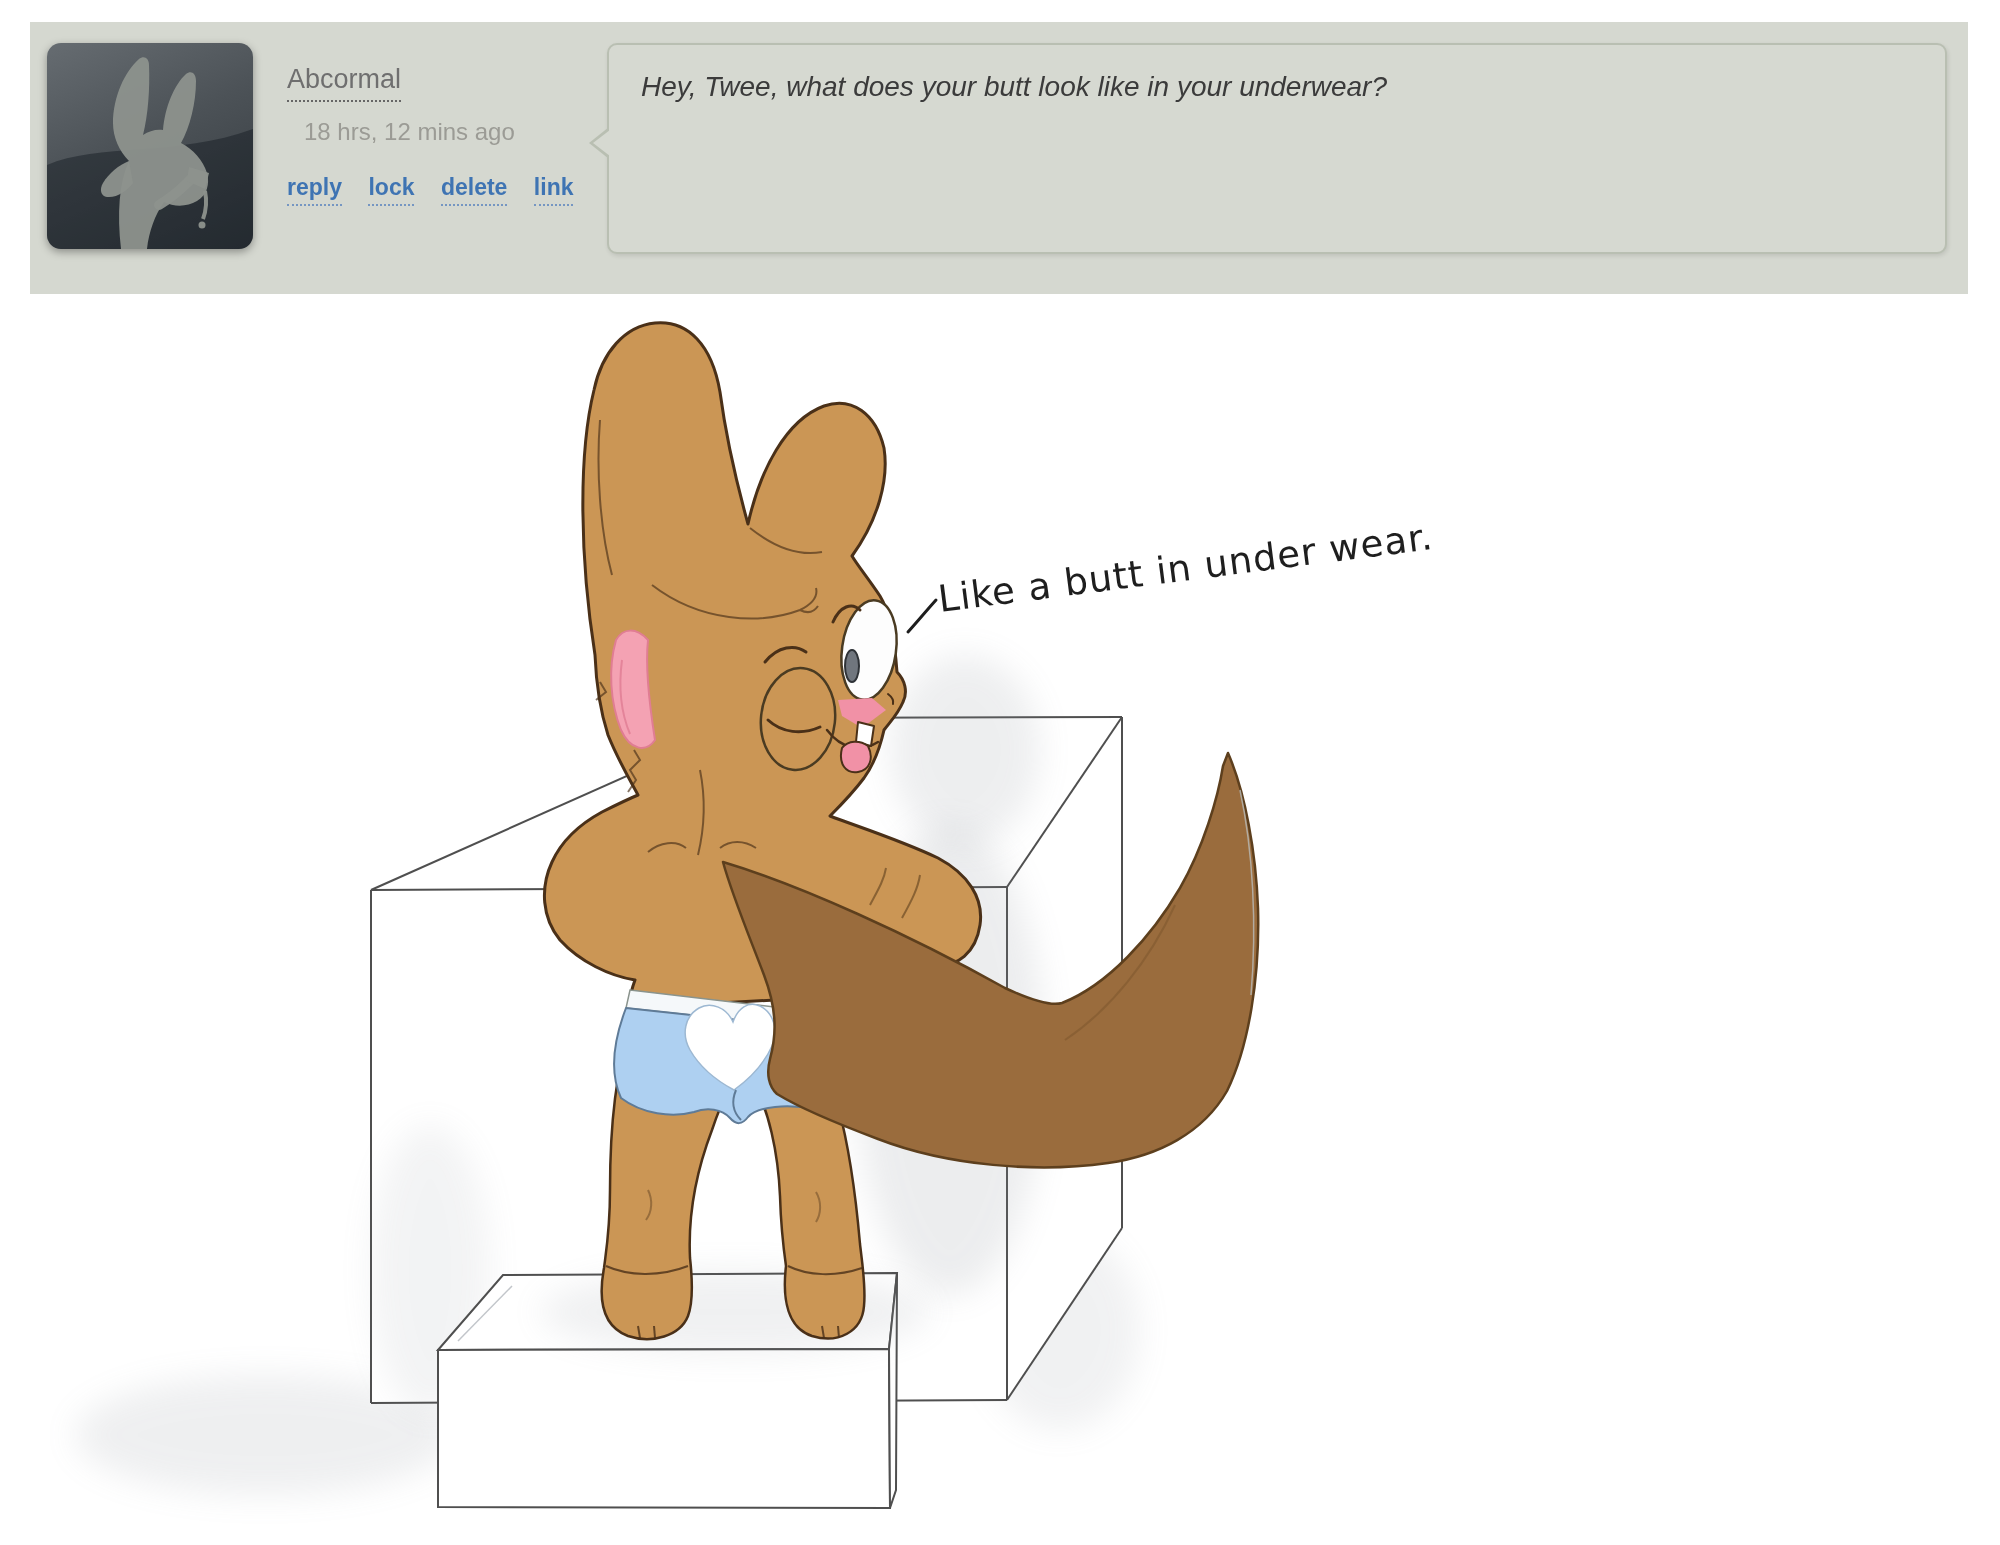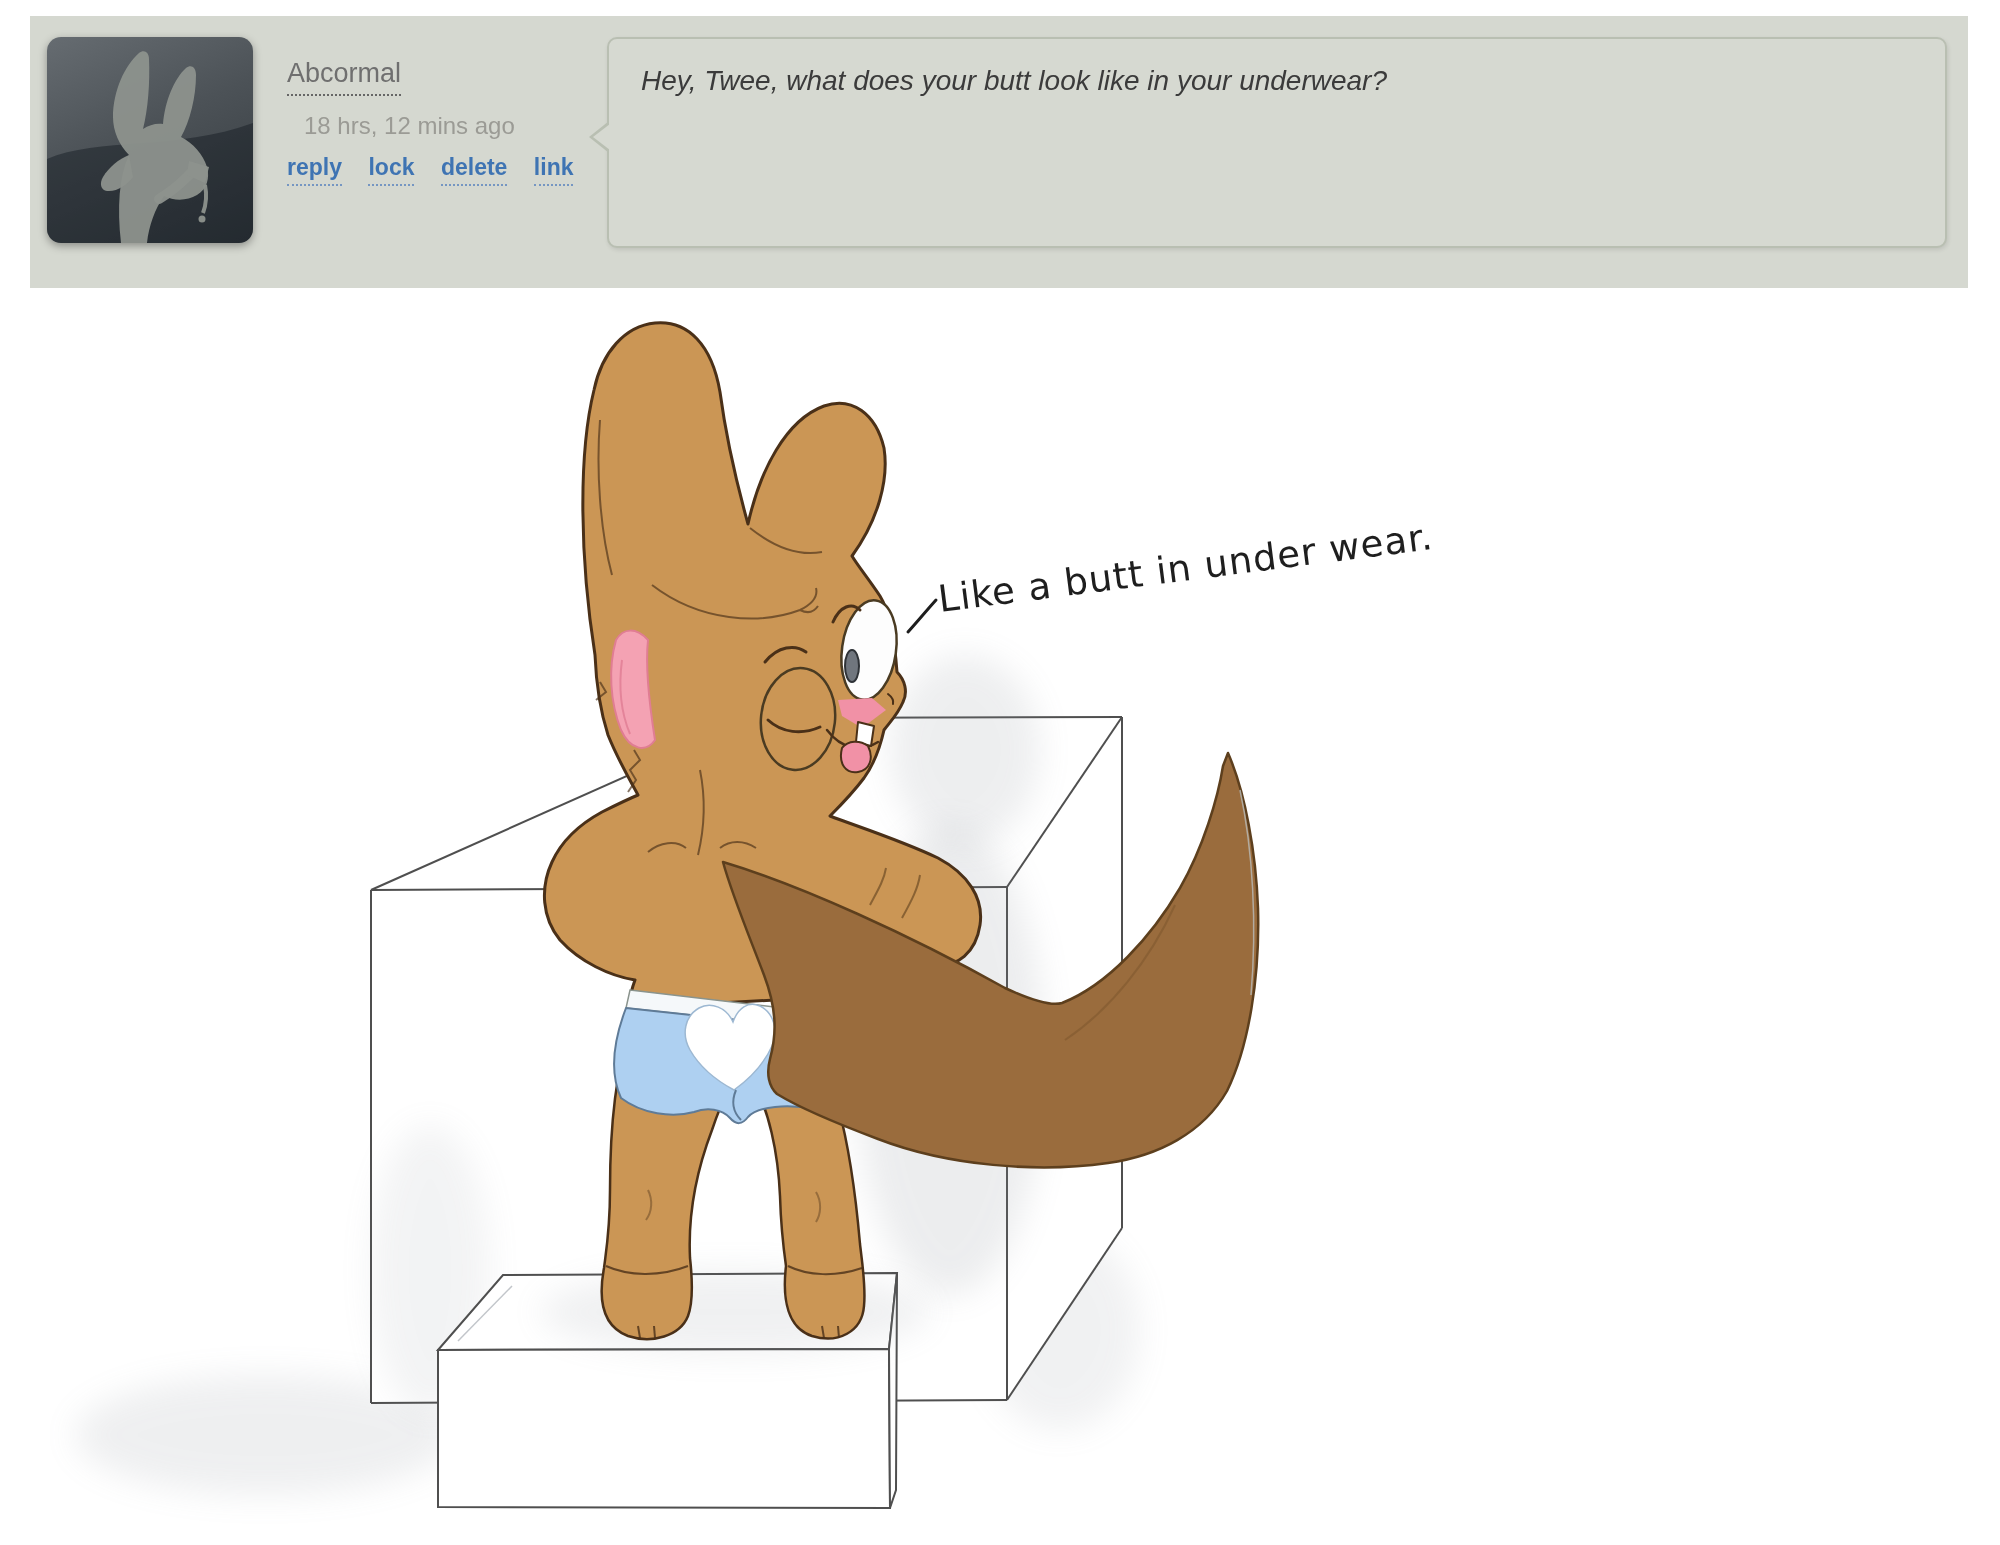--- a/index.html
+++ b/index.html
@@ -2,38 +2,38 @@
 <html><head>
 <meta charset="utf-8">
 <style>
   html,body{margin:0;padding:0;}
   body{
     width:2000px;height:1545px;position:relative;background:#ffffff;
     font-family:"Liberation Sans", sans-serif;overflow:hidden;
   }
   
   .comment-bar{
-    position:absolute;left:30px;top:16px;width:1938px;height:272px;
+    position:absolute;left:30px;top:22px;width:1938px;height:272px;
     background:#d5d8d0;
   }
   .avatar{
     position:absolute;left:17px;top:21px;width:206px;height:206px;
     border-radius:14px;overflow:hidden;
     background:linear-gradient(155deg,#666c71 0%,#4c5257 45%,#33393e 100%);
     box-shadow:0 3px 8px rgba(0,0,0,.35);
     cursor:pointer;
   }
   .avatar svg{display:block;width:100%;height:100%;}
   .meta{position:absolute;left:257px;top:42px;}
   .username{
     display:inline-block;font-size:27px;color:#6f6f6f;
     border-bottom:2px dotted #666;padding-bottom:5px;cursor:pointer;
   }
   .timestamp{margin-top:16px;font-size:24px;color:#9b9b95;margin-left:17px;}
-  .actions{margin-top:14px;}
+  .actions{margin-top:28px;}
   .action-link{
     display:inline-block;font-size:23px;font-weight:700;color:#3f74b3;
     text-decoration:none;border-bottom:2px dotted #7596c2;
     padding-bottom:3px;margin-right:22px;cursor:pointer;
   }
   .bubble{
     position:absolute;left:577px;top:21px;width:1336px;height:207px;
     background:#d6d9d1;border:2px solid #b9bfb2;border-radius:10px;
     box-shadow:1px 2px 4px rgba(0,0,0,.10);
   }

